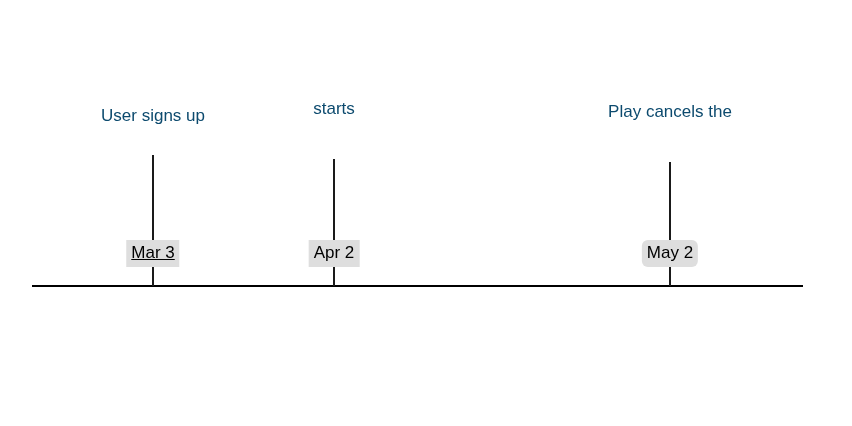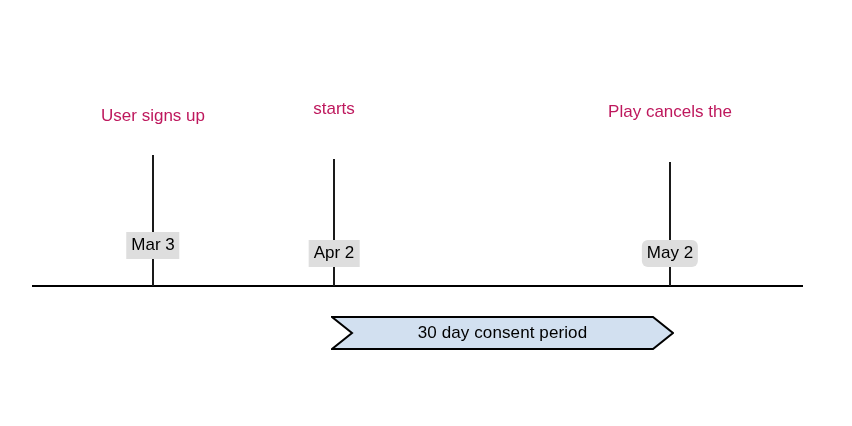--- a/index.html
+++ b/index.html
@@ -41,21 +41,21 @@
     left: -1px;
   }
   .event-label {
     position: absolute;
     left: 50%;
     transform: translateX(-50%);
     white-space: nowrap;
     text-align: center;
     font-size: 17px;
     line-height: 23px;
-    color: #be185d;
+    color: #0c4a6e;
   }
   .event-date {
     position: absolute;
     left: 50%;
     transform: translateX(-50%);
     white-space: nowrap;
     font-size: 17px;
     line-height: 22px;
     background: #dedede;
     padding: 2px 5px 3px 5px;
@@ -90,39 +90,33 @@
 
 <div id="canvas">
 
   <div class="timeline-axis"></div>
 
   <div class="event" style="left:153px;">
     <div class="event-label" style="top:104px;">
       <span>User signs up</span>
     </div>
     <div class="event-tick" style="top:155px; height:131px;"></div>
-    <div class="event-date" style="top:232px;">Mar 3</div>
+    <div class="event-date" style="top:240px;text-decoration:underline;">Mar 3</div>
   </div>
 
   <div class="event" style="left:334px;">
     <div class="event-label" style="top:97px;">
       <div>starts</div>
     </div>
     <div class="event-tick" style="top:159px; height:127px;"></div>
     <div class="event-date" style="top:240px;">Apr 2</div>
   </div>
 
   <div class="event" style="left:670px;">
     <div class="event-label" style="top:100px;">
       <div>Play cancels the</div>
     </div>
     <div class="event-tick" style="top:162px; height:124px;"></div>
     <div class="event-date" style="top:240px;border-radius:6px;">May 2</div>
   </div>
 
-  <div class="banner">
-    <svg width="343" height="34" viewBox="0 0 343 34" xmlns="http://www.w3.org/2000/svg">
-      <polygon points="1,1 322,1 342,17 322,33 1,33 21,17" fill="#d2e0f0" stroke="#000000" stroke-width="2" stroke-linejoin="miter"></polygon>
-    </svg>
-    <div class="banner-text">30 day consent period</div>
-  </div>
 
 </div>
 
 </body></html>

